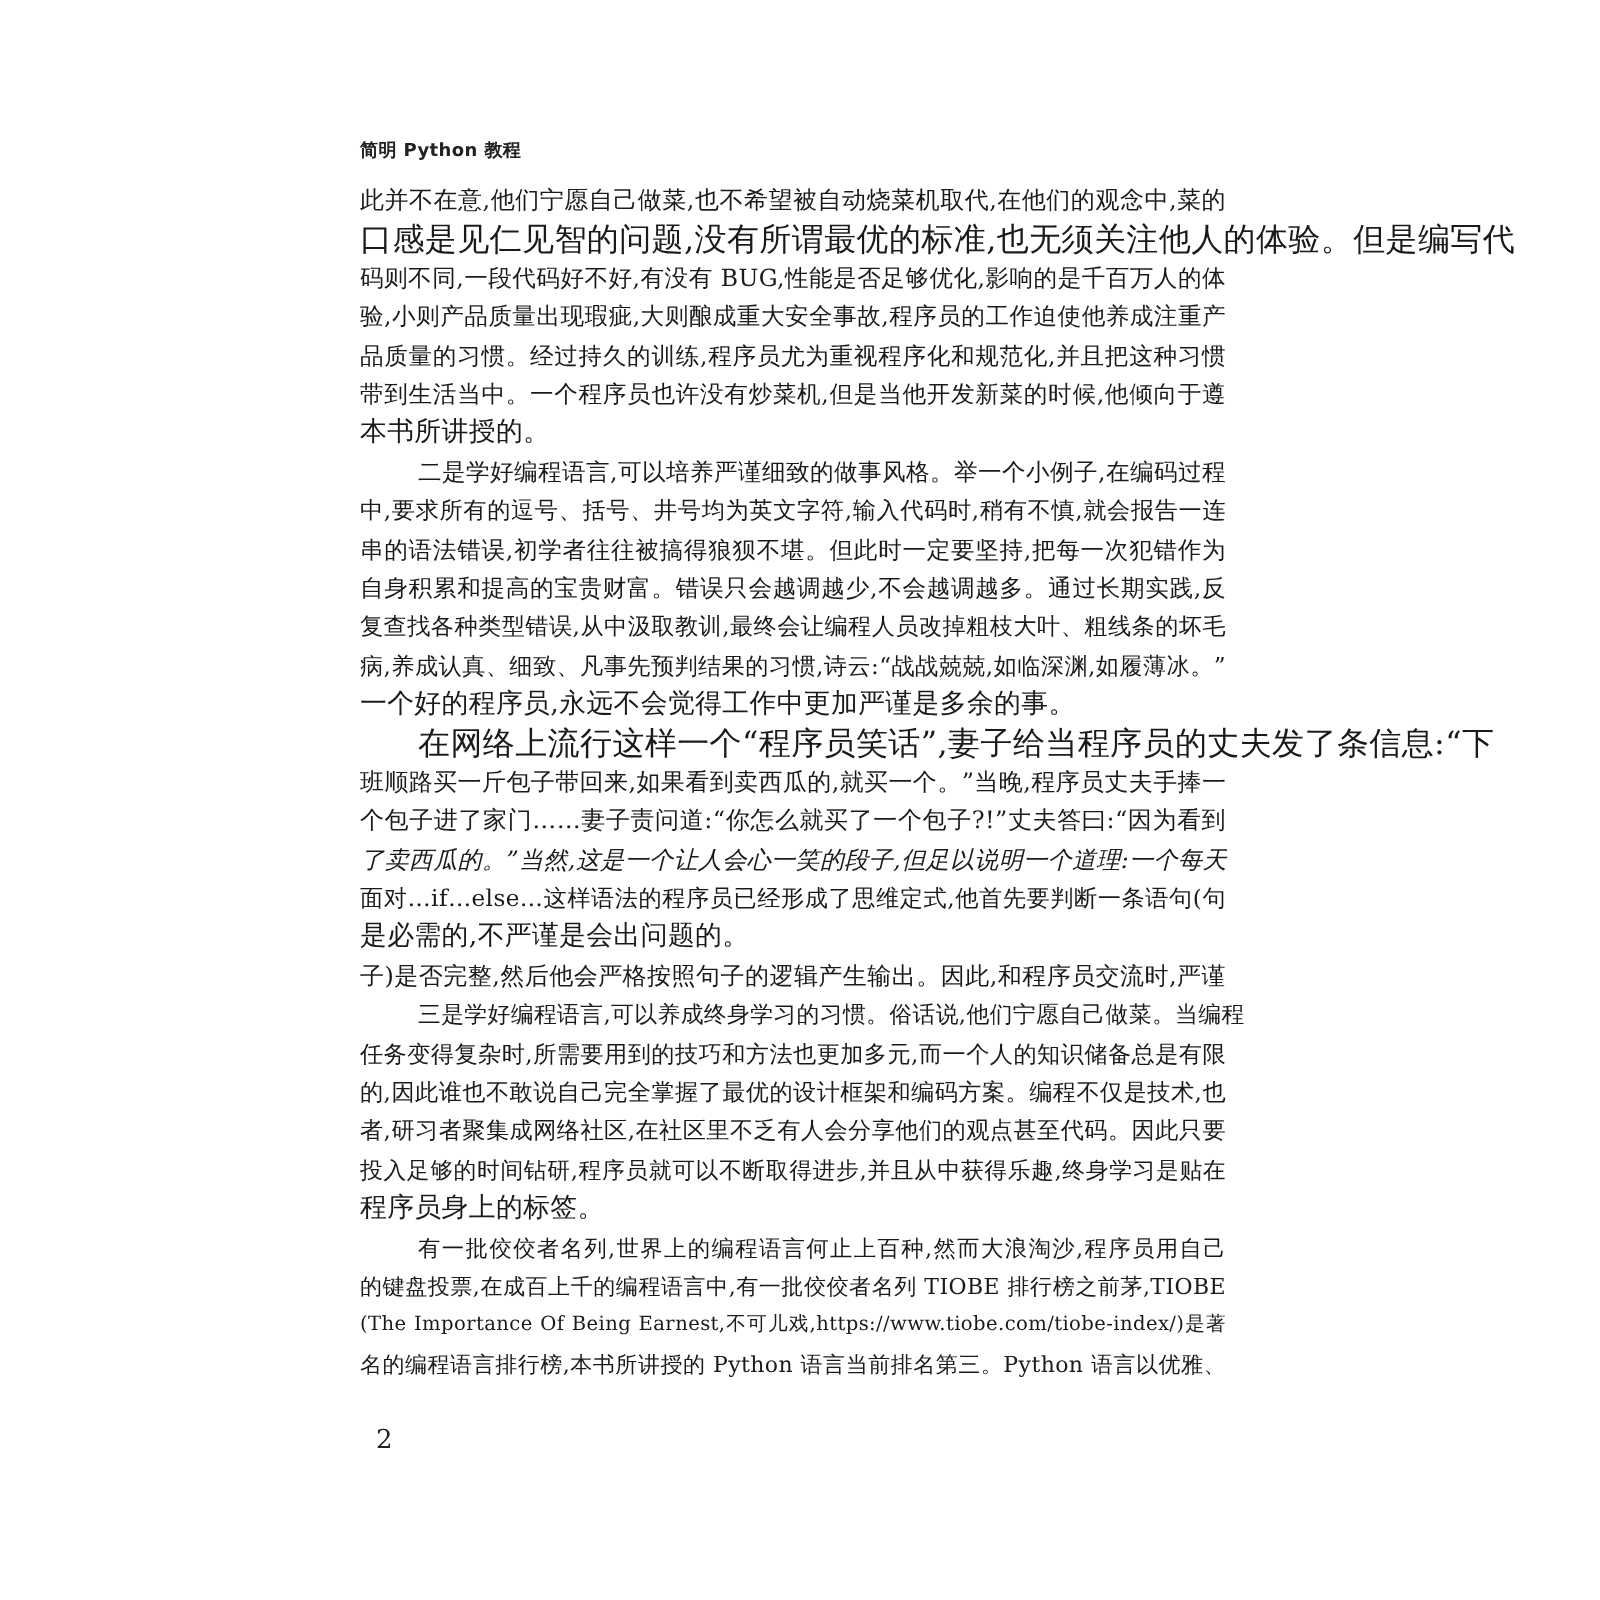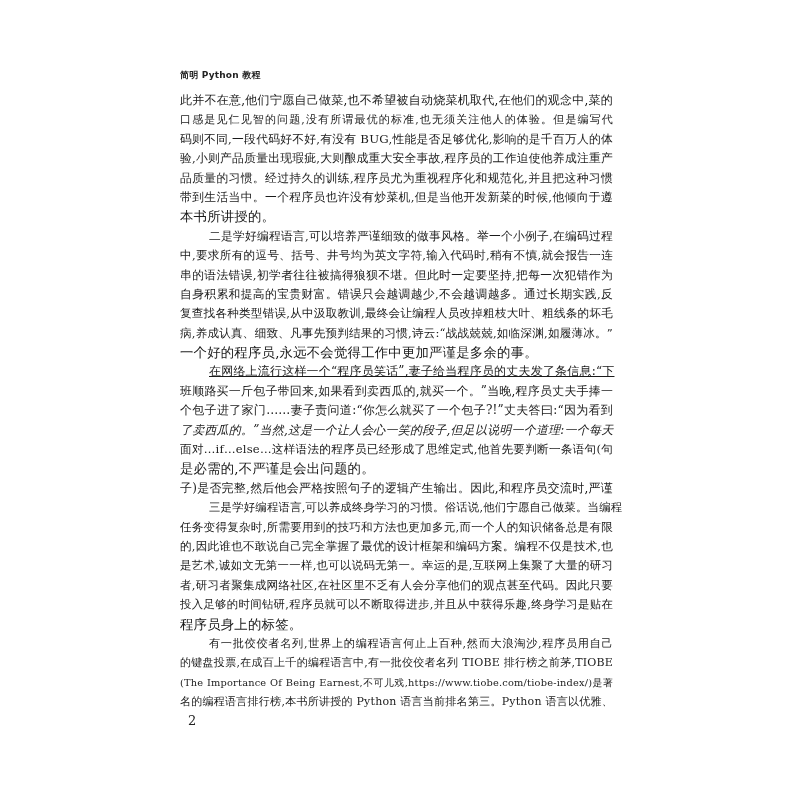--- a/index.html
+++ b/index.html
@@ -27,44 +27,43 @@
       position: absolute; left: 188px; top: 713px; font-size: 13px; color: #222;
     }
   </style>
 </head>
 <body>
 
 <div class="page">
   <div class="running-head">简明 Python 教程</div>
   <div class="body-text" id="body-text">
       <div class="line" style="font-size: 12px;">此并不在意,他们宁愿自己做菜,也不希望被自动烧菜机取代,在他们的观念中,菜的</div>
-      <div class="line" style="font-size: 11px;">口感是见仁见智的问题,没有所谓最优的标准,也无须关注他人的体验。但是编写代</div>
+      <div class="line" style="font-size: 16px;">口感是见仁见智的问题,没有所谓最优的标准,也无须关注他人的体验。但是编写代</div>
       <div class="line" style="font-size: 11.8px;">码则不同,一段代码好不好,有没有 BUG,性能是否足够优化,影响的是千百万人的体</div>
       <div class="line" style="font-size: 11.8px;">验,小则产品质量出现瑕疵,大则酿成重大安全事故,程序员的工作迫使他养成注重产</div>
       <div class="line" style="font-size: 11.8px;">品质量的习惯。经过持久的训练,程序员尤为重视程序化和规范化,并且把这种习惯</div>
       <div class="line" style="font-size: 11.8px;">带到生活当中。一个程序员也许没有炒菜机,但是当他开发新菜的时候,他倾向于遵</div>
       <div class="line last">本书所讲授的。</div>
       <div class="line indent" style="font-size: 11.8px;">二是学好编程语言,可以培养严谨细致的做事风格。举一个小例子,在编码过程</div>
       <div class="line" style="font-size: 11.6px;">中,要求所有的逗号、括号、井号均为英文字符,输入代码时,稍有不慎,就会报告一连</div>
       <div class="line" style="font-size: 11.8px;">串的语法错误,初学者往往被搞得狼狈不堪。但此时一定要坚持,把每一次犯错作为</div>
       <div class="line" style="font-size: 11.8px;">自身积累和提高的宝贵财富。错误只会越调越少,不会越调越多。通过长期实践,反</div>
       <div class="line" style="font-size: 11.6px;">复查找各种类型错误,从中汲取教训,最终会让编程人员改掉粗枝大叶、粗线条的坏毛</div>
       <div class="line" style="font-size: 11.6px;">病,养成认真、细致、凡事先预判结果的习惯,诗云:“战战兢兢,如临深渊,如履薄冰。”</div>
       <div class="line last">一个好的程序员,永远不会觉得工作中更加严谨是多余的事。</div>
-      <div class="line indent" style="font-size: 12px; text-decoration: underline;">在网络上流行这样一个“程序员笑话”,妻子给当程序员的丈夫发了条信息:“下</div>
+      <div class="line indent" style="font-size: 16px;">在网络上流行这样一个“程序员笑话”,妻子给当程序员的丈夫发了条信息:“下</div>
       <div class="line" style="font-size: 12px;">班顺路买一斤包子带回来,如果看到卖西瓜的,就买一个。”当晚,程序员丈夫手捧一</div>
       <div class="line" style="font-size: 12px;">个包子进了家门……妻子责问道:“你怎么就买了一个包子?!”丈夫答曰:“因为看到</div>
       <div class="line" style="font-size: 12px; font-style: italic;">了卖西瓜的。”当然,这是一个让人会心一笑的段子,但足以说明一个道理:一个每天</div>
       <div class="line" style="font-size: 11.6px;">面对…if…else…这样语法的程序员已经形成了思维定式,他首先要判断一条语句(句</div>
       <div class="line last">是必需的,不严谨是会出问题的。</div>
       <div class="line" style="font-size: 12px;">子)是否完整,然后他会严格按照句子的逻辑产生输出。因此,和程序员交流时,严谨</div>
       <div class="line indent" style="font-size: 11.4px;">三是学好编程语言,可以养成终身学习的习惯。俗话说,他们宁愿自己做菜。当编程</div>
       <div class="line" style="font-size: 11.6px;">任务变得复杂时,所需要用到的技巧和方法也更加多元,而一个人的知识储备总是有限</div>
       <div class="line" style="font-size: 11.6px;">的,因此谁也不敢说自己完全掌握了最优的设计框架和编码方案。编程不仅是技术,也</div>
-      <div class="line" style="font-size: 11.4px;">是艺术,诚如文无第一一样,也可以说码无第一。幸运的是,互联网上集聚了大量的研习</div>
       <div class="line" style="font-size: 11.6px;">者,研习者聚集成网络社区,在社区里不乏有人会分享他们的观点甚至代码。因此只要</div>
       <div class="line" style="font-size: 11.4px;">投入足够的时间钻研,程序员就可以不断取得进步,并且从中获得乐趣,终身学习是贴在</div>
       <div class="line last">程序员身上的标签。</div>
       <div class="line indent" style="font-size: 11.2px;">有一批佼佼者名列,世界上的编程语言何止上百种,然而大浪淘沙,程序员用自己</div>
       <div class="line" style="font-size: 11px;">的键盘投票,在成百上千的编程语言中,有一批佼佼者名列 TIOBE 排行榜之前茅,TIOBE</div>
       <div class="line" style="font-size: 9.8px;">(The Importance Of Being Earnest,不可儿戏,https://www.tiobe.com/tiobe-index/)是著</div>
       <div class="line" style="font-size: 11px;">名的编程语言排行榜,本书所讲授的 Python 语言当前排名第三。Python 语言以优雅、</div>
     </div>
   <div class="page-number">2</div>
 </div>

